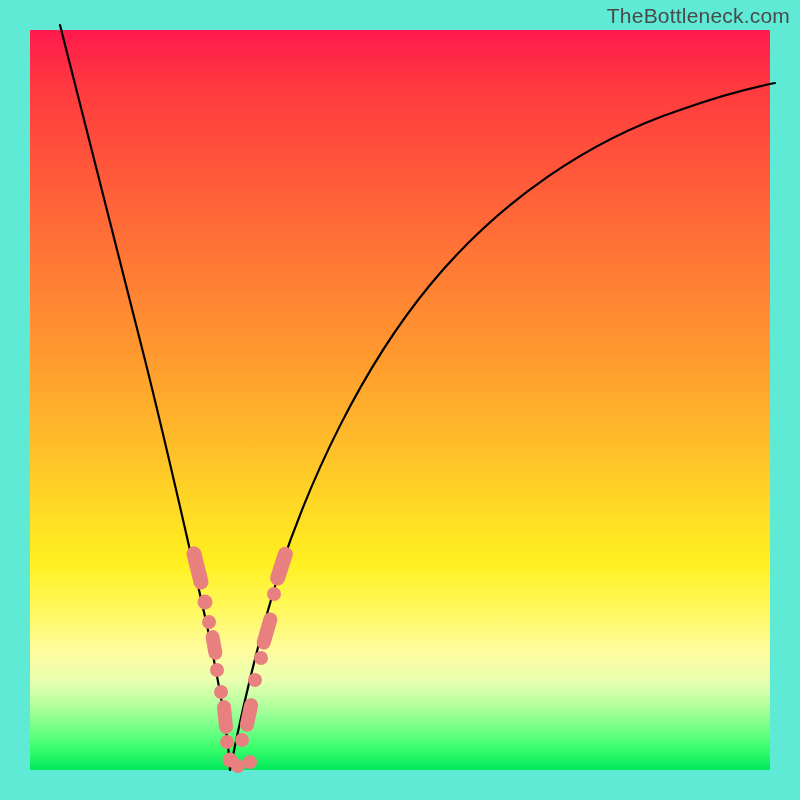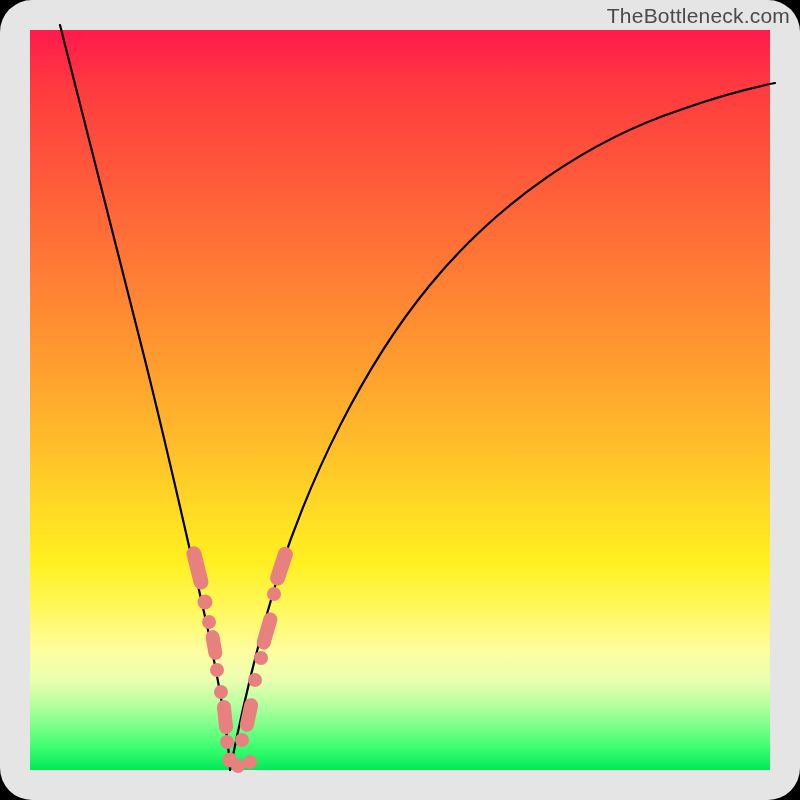--- a/index.html
+++ b/index.html
@@ -8,22 +8,21 @@
     width: 800px;
     height: 800px;
     overflow: hidden;
     background: #000;
     font-family: Arial, Helvetica, sans-serif;
   }
   .frame {
     position: relative;
     width: 800px;
     height: 800px;
-    background: #e5e5e5;
-    border-radius: 32px;
+    background: #5eead4;
   }
   .plot-area {
     position: absolute;
     left: 30px;
     top: 30px;
     width: 740px;
     height: 740px;
     
     background: linear-gradient(
       to bottom,

